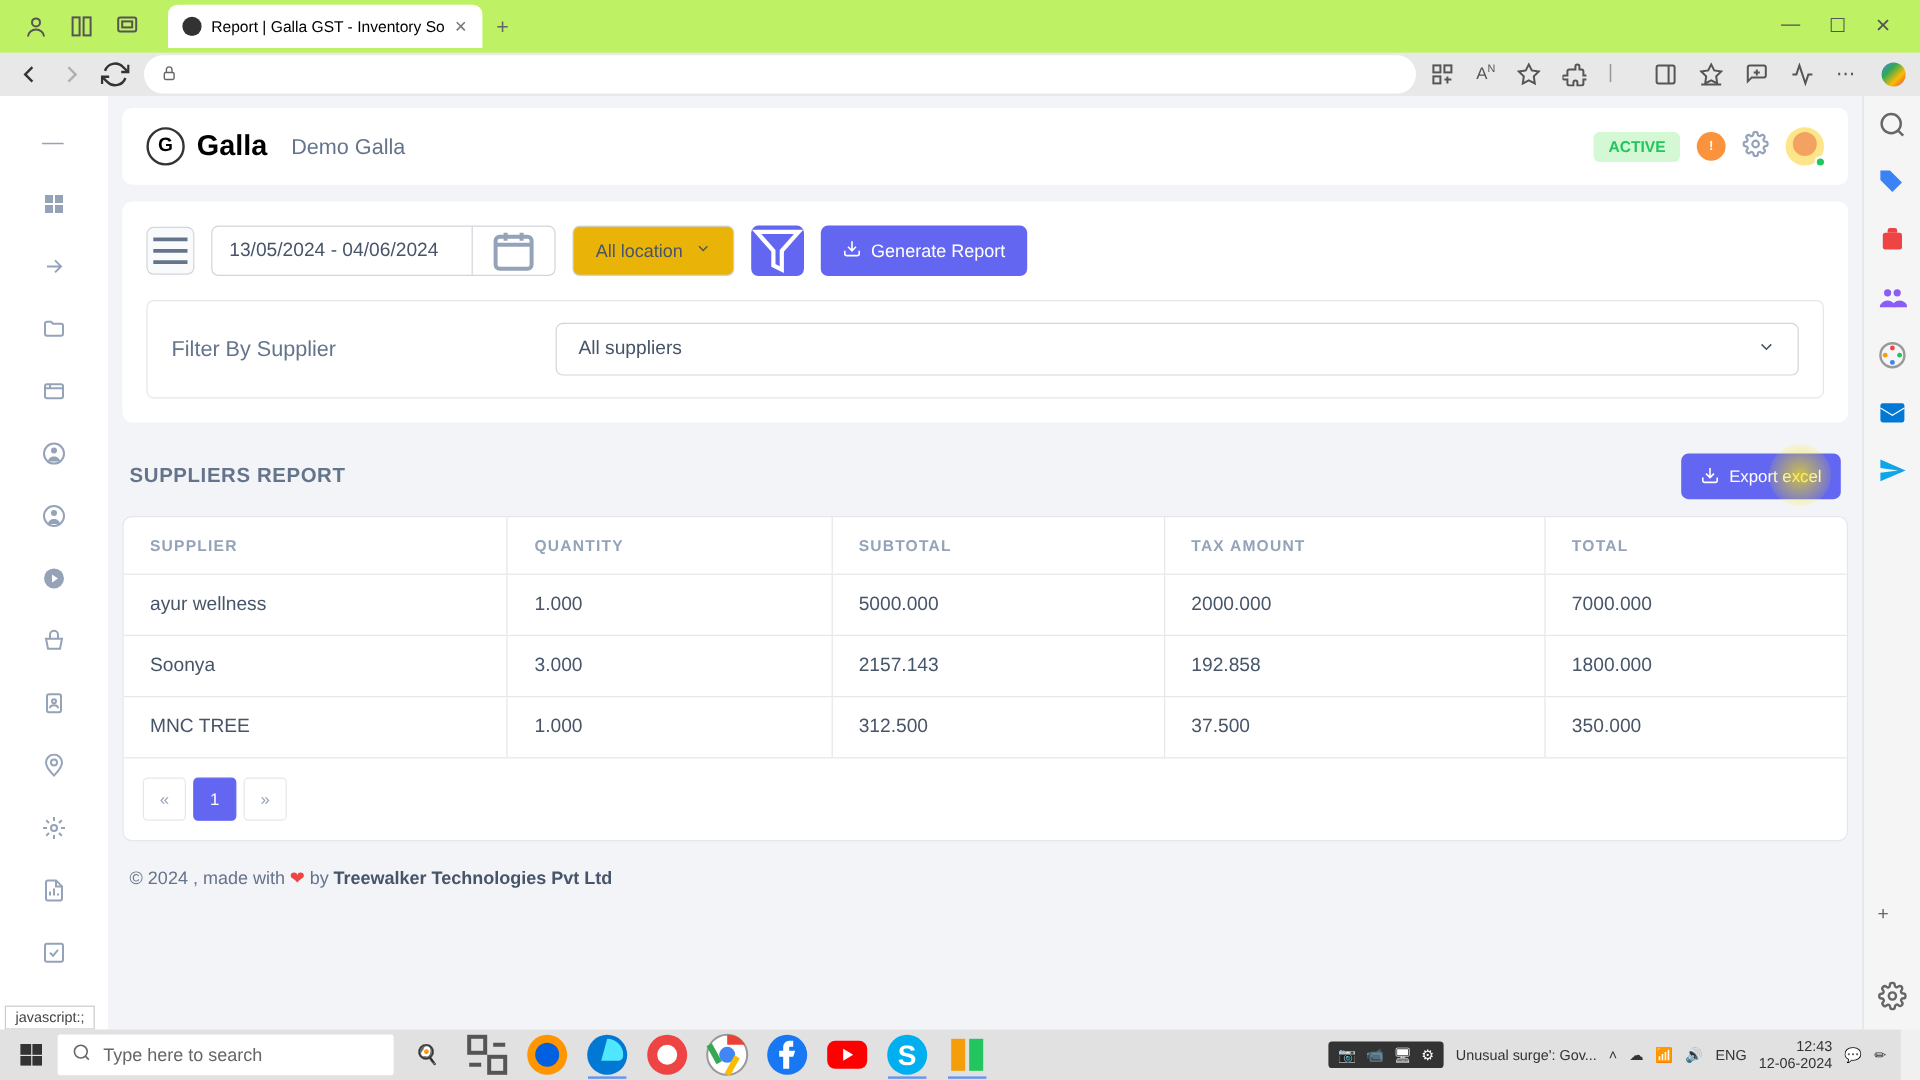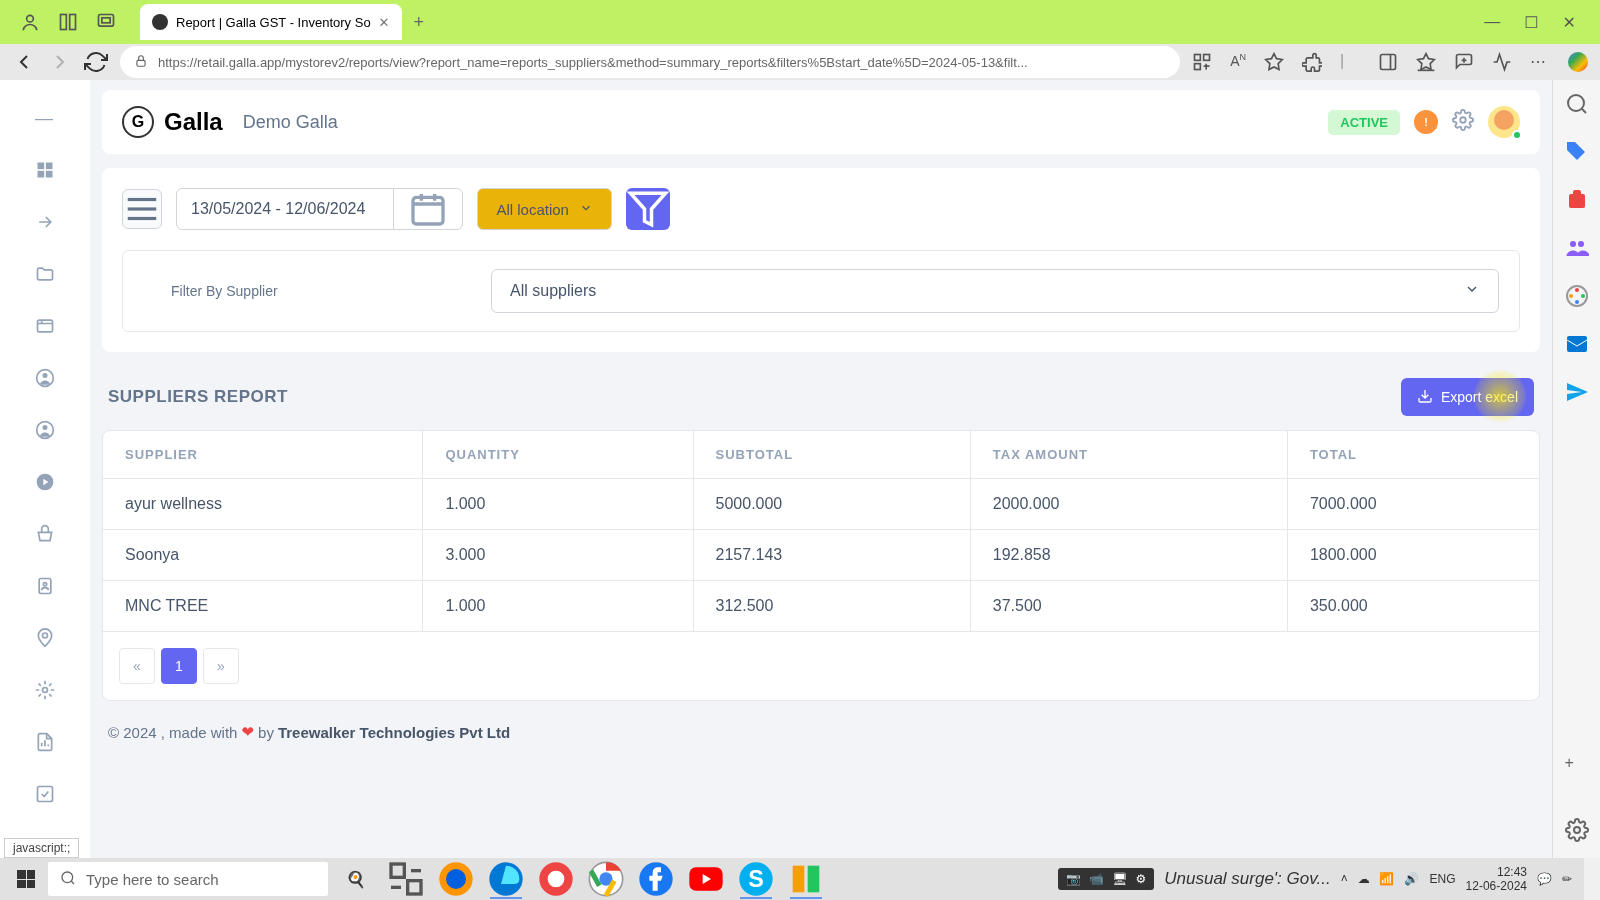--- a/index.html
+++ b/index.html
@@ -50,21 +50,21 @@
     
     .controls-card { background: #fff; border-radius: 8px; margin-top: 14px; padding: 20px; }
     .controls-row { display: flex; align-items: center; gap: 14px; }
     .hamburger-btn { width: 40px; height: 40px; border: 1px solid #d1d5db; border-radius: 6px; background: #f9fafb; display: flex; align-items: center; justify-content: center; color: #64748b; }
     .date-box { border: 1px solid #d1d5db; border-radius: 6px; height: 42px; display: flex; align-items: center; padding: 0 14px; font-size: 16px; color: #475569; gap: 28px; }
     .date-cal { border-left: 1px solid #d1d5db; padding-left: 14px; height: 100%; display: flex; align-items: center; color: #94a3b8; }
     .location-btn { border: 1px solid #d1d5db; border-radius: 6px; height: 42px; padding: 0 18px; display: flex; align-items: center; gap: 10px; color: #475569; font-size: 15px; background: #eab308; }
     .filter-btn { width: 44px; height: 42px; background: #6366f1; border-radius: 6px; display: flex; align-items: center; justify-content: center; color: #fff; border: none; }
     .generate-btn { height: 42px; background: #6366f1; border-radius: 6px; display: flex; align-items: center; gap: 8px; color: #fff; padding: 0 18px; border: none; font-size: 15px; font-weight: 500; }
     .filter-supplier-row { display: flex; align-items: center; margin-top: 20px; border: 1px solid #e5e7eb; border-radius: 6px; padding: 18px 20px; }
-    .filter-label { color: #64748b; font-size: 14px; width: 320px; margin-left: 28px; }
+    .filter-label { color: #64748b; font-size: 18px; width: 320px; }
     .supplier-select { flex: 1; border: 1px solid #d1d5db; border-radius: 6px; height: 44px; display: flex; align-items: center; justify-content: space-between; padding: 0 18px; font-size: 16px; color: #475569; }
     
     
     .report-header { display: flex; align-items: center; justify-content: space-between; margin-top: 26px; padding: 0 6px; }
     .report-title { font-size: 17px; font-weight: 700; color: #64748b; letter-spacing: 0.5px; }
     .export-btn { height: 38px; background: #6366f1; border-radius: 6px; display: flex; align-items: center; gap: 8px; color: #fff; padding: 0 16px; border: none; font-size: 14px; position: relative; }
     .highlight-circle { position: absolute; right: 8px; top: -8px; width: 52px; height: 52px; background: radial-gradient(circle, rgba(250,230,0,0.7) 0%, rgba(250,230,0,0.2) 60%, transparent 80%); border-radius: 50%; pointer-events: none; }
     
     
     .table-wrap { background: #fff; border-radius: 8px; margin-top: 14px; overflow: hidden; border: 1px solid #e5e7eb; }
@@ -93,21 +93,21 @@
     .start-btn { width: 44px; height: 42px; display: flex; align-items: center; justify-content: center; }
     .win-logo { display: grid; grid-template-columns: 1fr 1fr; gap: 1px; width: 18px; height: 18px; }
     .win-logo span { background: #333; }
     .search-box { background: #fff; height: 34px; flex: 0 0 280px; display: flex; align-items: center; gap: 10px; padding: 0 12px; font-size: 15px; color: #666; border-radius: 2px; }
     .task-icons { display: flex; align-items: center; gap: 10px; margin-left: 8px; }
     .task-icon { width: 40px; height: 40px; display: flex; align-items: center; justify-content: center; position: relative; }
     .task-icon.active::after { content: ''; position: absolute; bottom: 0; left: 4px; right: 4px; height: 2px; background: #6496ed; }
     .tray { margin-left: auto; display: flex; align-items: center; gap: 10px; font-size: 12px; color: #333; padding-right: 8px; }
     .tray-dark { background: #333; padding: 4px 8px; display: flex; gap: 8px; border-radius: 3px; }
     .tray-dark span { color: #fff; }
-    .news { font-size: 17px; font-style: italic; }
+    .news { font-size: 12px; }
     .datetime { text-align: right; line-height: 1.2; }
     
     svg { width: 100%; height: 100%; }
   </style>
 </head>
 <body>
 
 <div class="browser-chrome">
   <div class="tab-bar">
     <div class="tab-icons-left">
@@ -151,21 +151,20 @@
         <svg viewBox="0 0 24 24" fill="none" stroke="currentColor" stroke-width="2">
           <path d="M23 4v6h-6M1 20v-6h6"></path>
           <path d="M3.51 9a9 9 0 0114.85-3.36L23 10M1 14l4.64 4.36A9 9 0 0020.49 15"></path>
         </svg>
       </span>
     <div class="url-box">
       <span class="lock-icon"><svg width="14" height="14" viewBox="0 0 24 24" fill="none" stroke="currentColor" stroke-width="2">
             <rect x="5" y="11" width="14" height="10" rx="2"></rect>
             <path d="M8 11V7a4 4 0 018 0v4"></path>
           </svg></span>
-      <span>https://retail.galla.app/mystorev2/reports/view?report_name=reports_suppliers&amp;method=summary_reports&amp;filters%5Bstart_date%5D=2024-05-13&amp;filt...</span>
     </div>
     <div class="toolbar-icons">
       <span><svg viewBox="0 0 24 24" fill="none" stroke="currentColor" stroke-width="2">
             <rect x="3" y="3" width="7" height="7"></rect>
             <rect x="14" y="3" width="7" height="7"></rect>
             <rect x="3" y="14" width="7" height="7"></rect>
             <path d="M17 14v7M14 17h7"></path>
           </svg></span>
       <span style="font-size:14px;width:auto">A<sup style="font-size:9px">N</sup></span>
       <span><svg viewBox="0 0 24 24" fill="none" stroke="currentColor" stroke-width="2">
@@ -326,39 +325,45 @@
     <div class="controls-card">
       <div class="controls-row">
         <button class="hamburger-btn">
             <svg width="18" height="18" viewBox="0 0 24 24" fill="none" stroke="currentColor" stroke-width="2">
               <line x1="3" y1="6" x2="21" y2="6"></line>
               <line x1="3" y1="12" x2="21" y2="12"></line>
               <line x1="3" y1="18" x2="21" y2="18"></line>
             </svg>
           </button>
         <div class="date-box">
-          <span>13/05/2024 - 12/06/2024</span>
+          <span>13/05/2024 - 04/06/2024</span>
           <span class="date-cal">
               <svg width="16" height="16" viewBox="0 0 24 24" fill="none" stroke="currentColor" stroke-width="2">
                 <rect x="3" y="5" width="18" height="16" rx="2"></rect>
                 <path d="M3 9h18M8 3v4M16 3v4"></path>
               </svg>
             </span>
         </div>
         <button class="location-btn">
           <span>All location</span>
           <span><svg width="14" height="14" viewBox="0 0 24 24" fill="none" stroke="currentColor" stroke-width="2">
                 <path d="M6 9l6 6 6-6"></path>
               </svg></span>
         </button>
         <button class="filter-btn">
             <svg width="18" height="18" viewBox="0 0 24 24" fill="none" stroke="currentColor" stroke-width="2">
               <path d="M22 3H2l8 9v7l4 2v-9l8-9z"></path>
             </svg>
           </button>
+        <button class="generate-btn">
+          <span><svg width="16" height="16" viewBox="0 0 24 24" fill="none" stroke="currentColor" stroke-width="2">
+                <path d="M21 15v4a2 2 0 01-2 2H5a2 2 0 01-2-2v-4M7 10l5 5 5-5M12 15V3"></path>
+              </svg></span>
+          <span>Generate Report</span>
+        </button>
       </div>
       <div class="filter-supplier-row">
         <span class="filter-label">Filter By Supplier</span>
         <div class="supplier-select">
           <span>All suppliers</span>
           <span><svg width="16" height="16" viewBox="0 0 24 24" fill="none" stroke="currentColor" stroke-width="2">
                 <path d="M6 9l6 6 6-6"></path>
               </svg></span>
         </div>
       </div>

